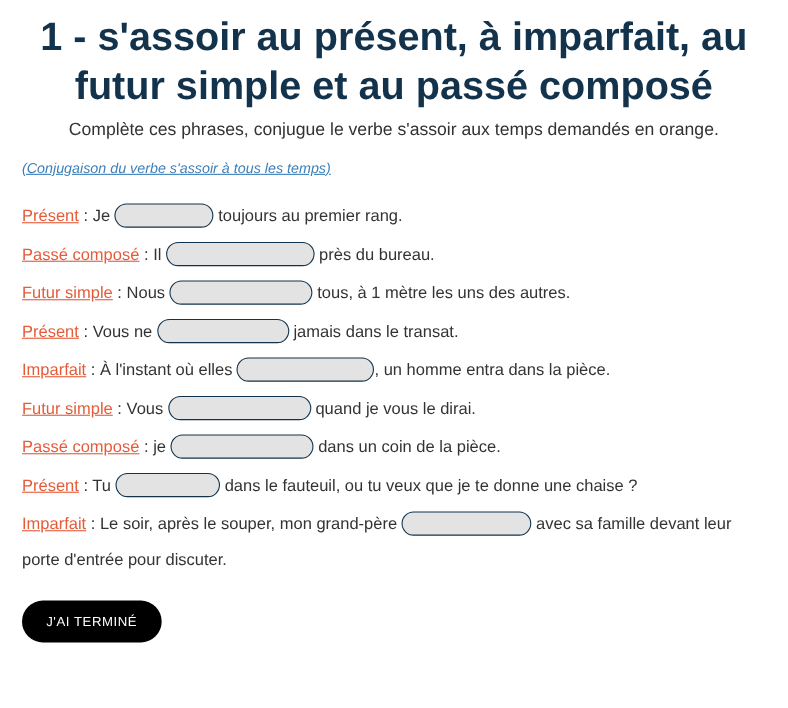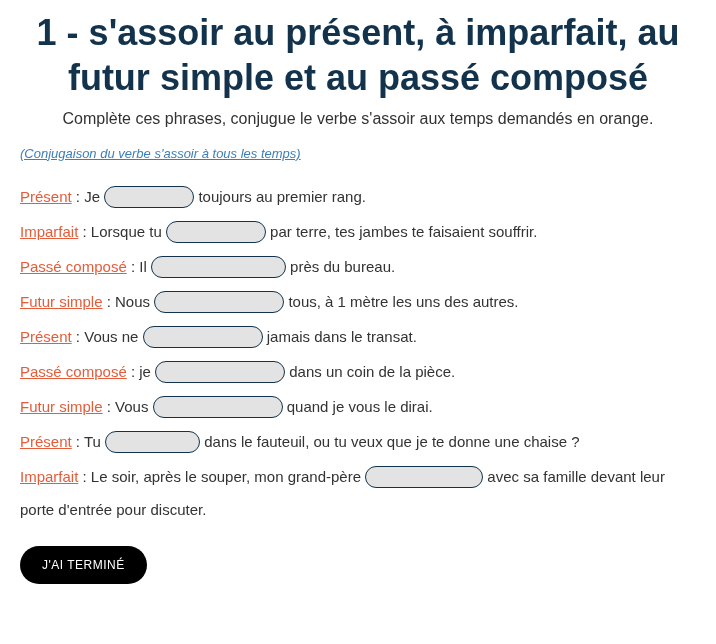--- a/index.html
+++ b/index.html
@@ -83,26 +83,26 @@
 
 
 <h1 class="title">1 - s'assoir au présent, à imparfait, au futur simple et au passé composé</h1>
 <p class="subtitle">Complète ces phrases, conjugue le verbe s'assoir aux temps demandés en orange.</p>
 <div class="link-row">
   <a href="#">(Conjugaison du verbe s'assoir à tous les temps)</a>
 </div>
 
 <div class="exercise" id="exercise-container">
     <div class="sentence"><span class="tense">Présent</span><span> : Je </span><input type="text" class="blank w90" style=""><span> toujours au premier rang.</span></div>
-    <div class="sentence"><span class="tense">Imparfait</span><span> : Lorsque tu </span><input type="text" class="blank w100" style=""><span> par terre, tes jambes te faisaient souffrir.</span></div>
     <div class="sentence"><span class="tense">Passé composé</span><span> : Il </span><input type="text" class="blank w135" style=""><span> près du bureau.</span></div>
     <div class="sentence"><span class="tense">Futur simple</span><span> : Nous </span><input type="text" class="blank w130" style=""><span> tous, à 1 mètre les uns des autres.</span></div>
     <div class="sentence"><span class="tense">Présent</span><span> : Vous ne </span><input type="text" class="blank w120" style=""><span> jamais dans le transat.</span></div>
+    <div class="sentence"><span class="tense">Imparfait</span><span> : À l'instant où elles </span><input type="text" class="blank w125" style=""><span>, un homme entra dans la pièce.</span></div>
+    <div class="sentence"><span class="tense">Futur simple</span><span> : Vous </span><input type="text" class="blank w130" style=""><span> quand je vous le dirai.</span></div>
     <div class="sentence"><span class="tense">Passé composé</span><span> : je </span><input type="text" class="blank w130" style=""><span> dans un coin de la pièce.</span></div>
-    <div class="sentence"><span class="tense">Futur simple</span><span> : Vous </span><input type="text" class="blank w130" style=""><span> quand je vous le dirai.</span></div>
     <div class="sentence"><span class="tense">Présent</span><span> : Tu </span><input type="text" class="blank w95" style=""><span> dans le fauteuil, ou tu veux que je te donne une chaise ?</span></div>
     <div class="sentence"><span class="tense">Imparfait</span><span> : Le soir, après le souper, mon grand-père </span><input type="text" class="blank w118" style=""><span> avec sa famille devant leur porte d'entrée pour discuter.</span></div>
   </div>
 
 <button class="btn-done">J'AI TERMINÉ</button>
 
 
 
 
 </body></html>

